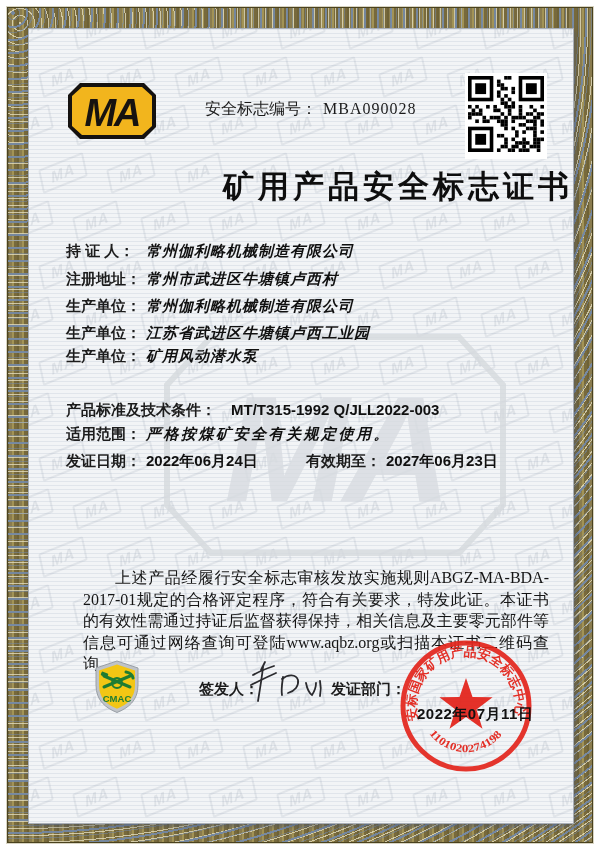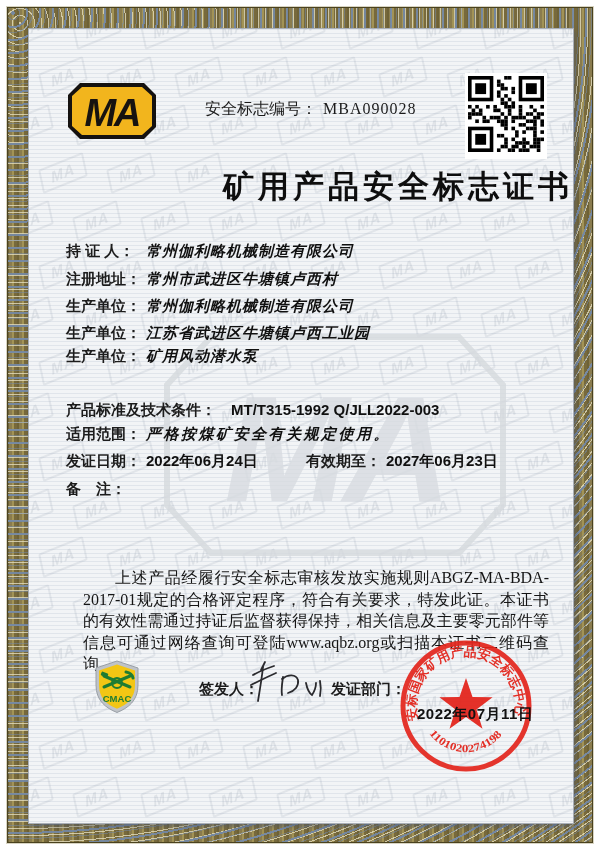--- a/index.html
+++ b/index.html
@@ -390,23 +390,20 @@
       <span class="val cjk-val spread">严格按煤矿安全有关规定使用。</span>
     </div>
 
     <div class="row" style="top:423px">
       <span class="lab">发证日期：</span>
       <span class="val date-val">2022年06月24日</span>
       <span class="lab2">有效期至：</span>
       <span class="val2 date-val">2027年06月23日</span>
     </div>
 
-    <div class="row" style="top:451px">
-      <span class="lab">备　注：</span>
-    </div>
 
     <div class="statement">上述产品经履行安全标志审核发放实施规则ABGZ-MA-BDA-2017-01规定的合格评定程序，符合有关要求，特发此证。本证书的有效性需通过持证后监督获得保持，相关信息及主要零元部件等信息可通过网络查询可登陆www.aqbz.org或扫描本证书二维码查询。</div>
 
     <div class="cmac">
       <svg width="48" height="54" viewBox="0 0 48 54">
         <path d="M24,1 L45,8 L45,25 C45,41 35,48 24,52.5 C13,48 3,41 3,25 L3,8 Z" fill="#bfc3c8" stroke="#9aa0a7" stroke-width="1"></path>
         <path d="M24,4.5 L42,10.5 L42,25 C42,38.5 34,44.5 24,48.8 C14,44.5 6,38.5 6,25 L6,10.5 Z" fill="#f3c614"></path>
         <path d="M11,16 L37,27" stroke="#1e7c33" stroke-width="3" stroke-linecap="round"></path>
         <path d="M37,16 L11,27" stroke="#1e7c33" stroke-width="3" stroke-linecap="round"></path>
         <rect x="8" y="12.5" width="7" height="4" rx="1" transform="rotate(22 11.5 14.5)" fill="#1e7c33"></rect>

